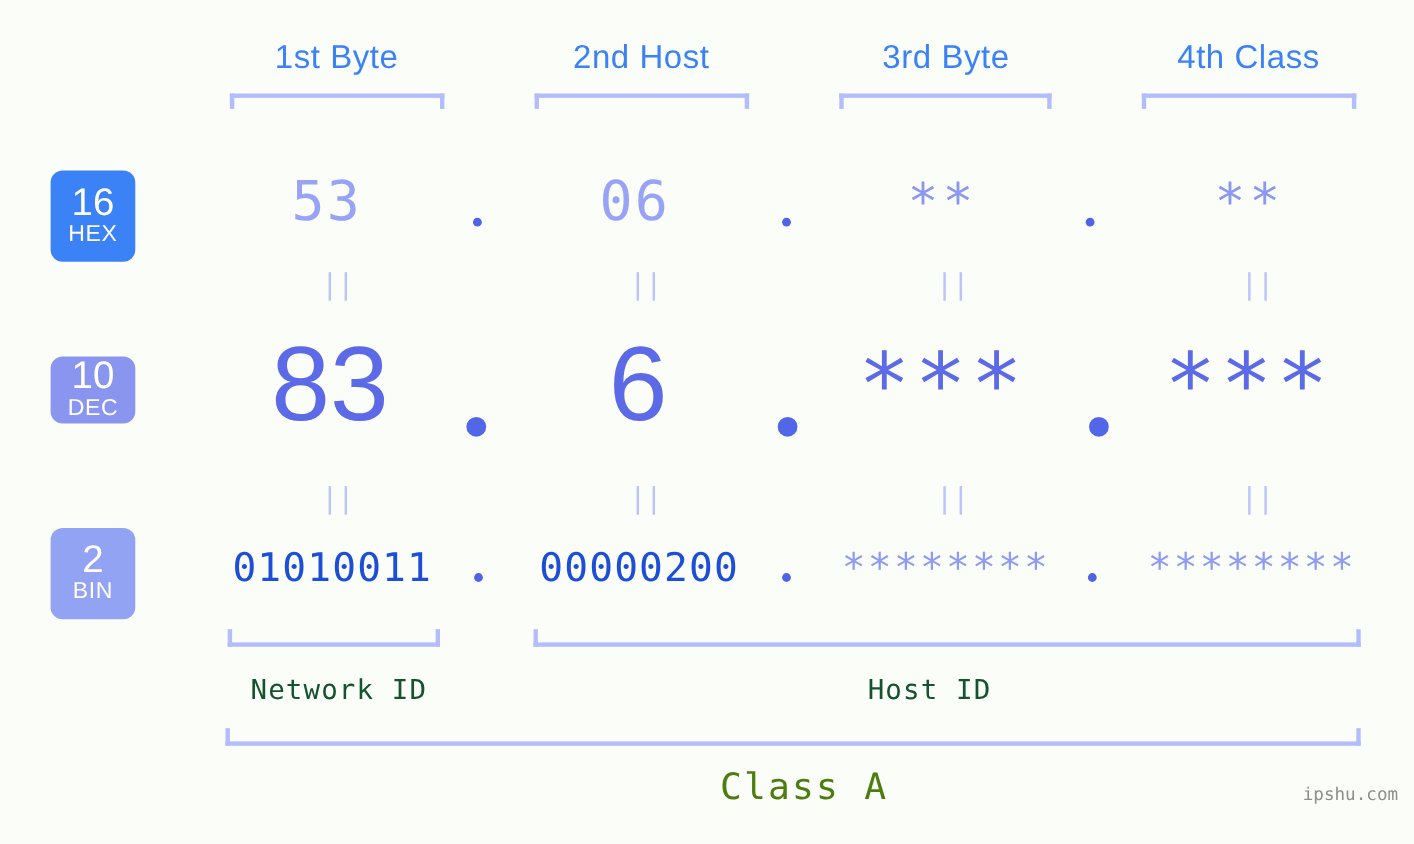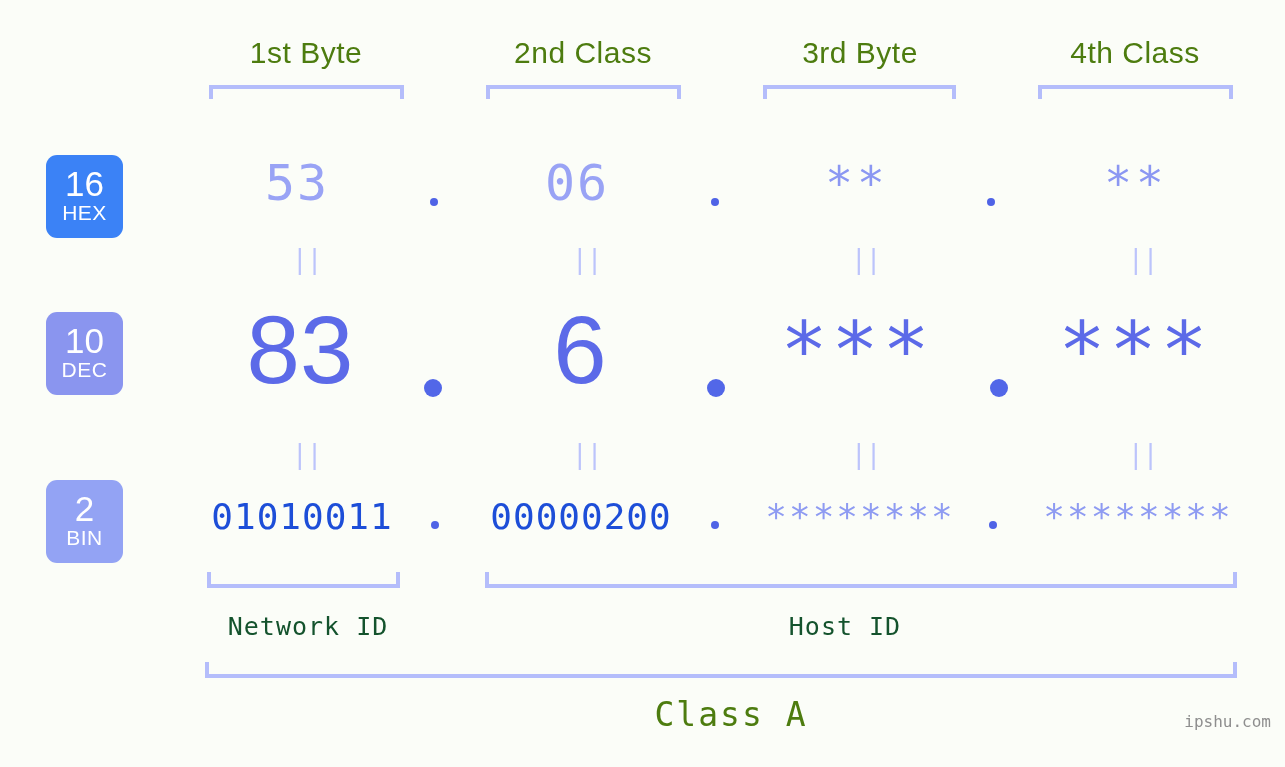--- a/index.html
+++ b/index.html
@@ -25,21 +25,21 @@
   
   .byte-heading {
     position: absolute;
     top: 33px;
     height: 40px;
     line-height: 40px;
     text-align: center;
     font-family: "Liberation Sans", sans-serif;
     font-size: 30px;
     font-weight: 400;
-    color: #4d7c0f;
+    color: #3b82f6;
     letter-spacing: 0.5px;
     white-space: nowrap;
   }
 
   
   .bracket-down {
     position: absolute;
     border-top: 4px solid #b4bdfb;
     border-left: 4px solid #b4bdfb;
     border-right: 4px solid #b4bdfb;
@@ -79,21 +79,21 @@
     font-weight: 400;
     letter-spacing: 0px;
   }
   .base-badge .nm {
     font-size: 21px;
     line-height: 23px;
     font-weight: 400;
     letter-spacing: 0.5px;
   }
   #badge-hex { top: 155px; height: 83px; background: #3b82f6; }
-  #badge-dec { top: 312px; height: 83px; background: #8a95ef; }
+  #badge-dec { top: 324px; height: 61px; background: #8a95ef; }
   #badge-bin { top: 480px; height: 83px; background: #93a3f4; }
 
   
   .val {
     position: absolute;
     text-align: center;
     white-space: nowrap;
     font-family: "DejaVu Sans Mono", monospace;
   }
 
@@ -199,21 +199,21 @@
     color: #8e8e8e;
     letter-spacing: 0px;
   }
 </style>
 </head>
 <body>
 
 <div class="stage">
 
   <div class="byte-heading" style="left:196px; width:220px;">1st Byte</div>
-  <div class="byte-heading" style="left:473px; width:220px;">2nd Class</div>
+  <div class="byte-heading" style="left:473px; width:220px;">2nd Host</div>
   <div class="byte-heading" style="left:750px; width:220px;">3rd Byte</div>
   <div class="byte-heading" style="left:1025px; width:220px;">4th Class</div>
 
   <div class="bracket-down" style="left:209px; top:85px; width:195px;"></div>
   <div class="bracket-down" style="left:486px; top:85px; width:195px;"></div>
   <div class="bracket-down" style="left:763px; top:85px; width:193px;"></div>
   <div class="bracket-down" style="left:1038px; top:85px; width:195px;"></div>
 
   <div class="base-badge" id="badge-hex">
     <span class="num">16</span>

